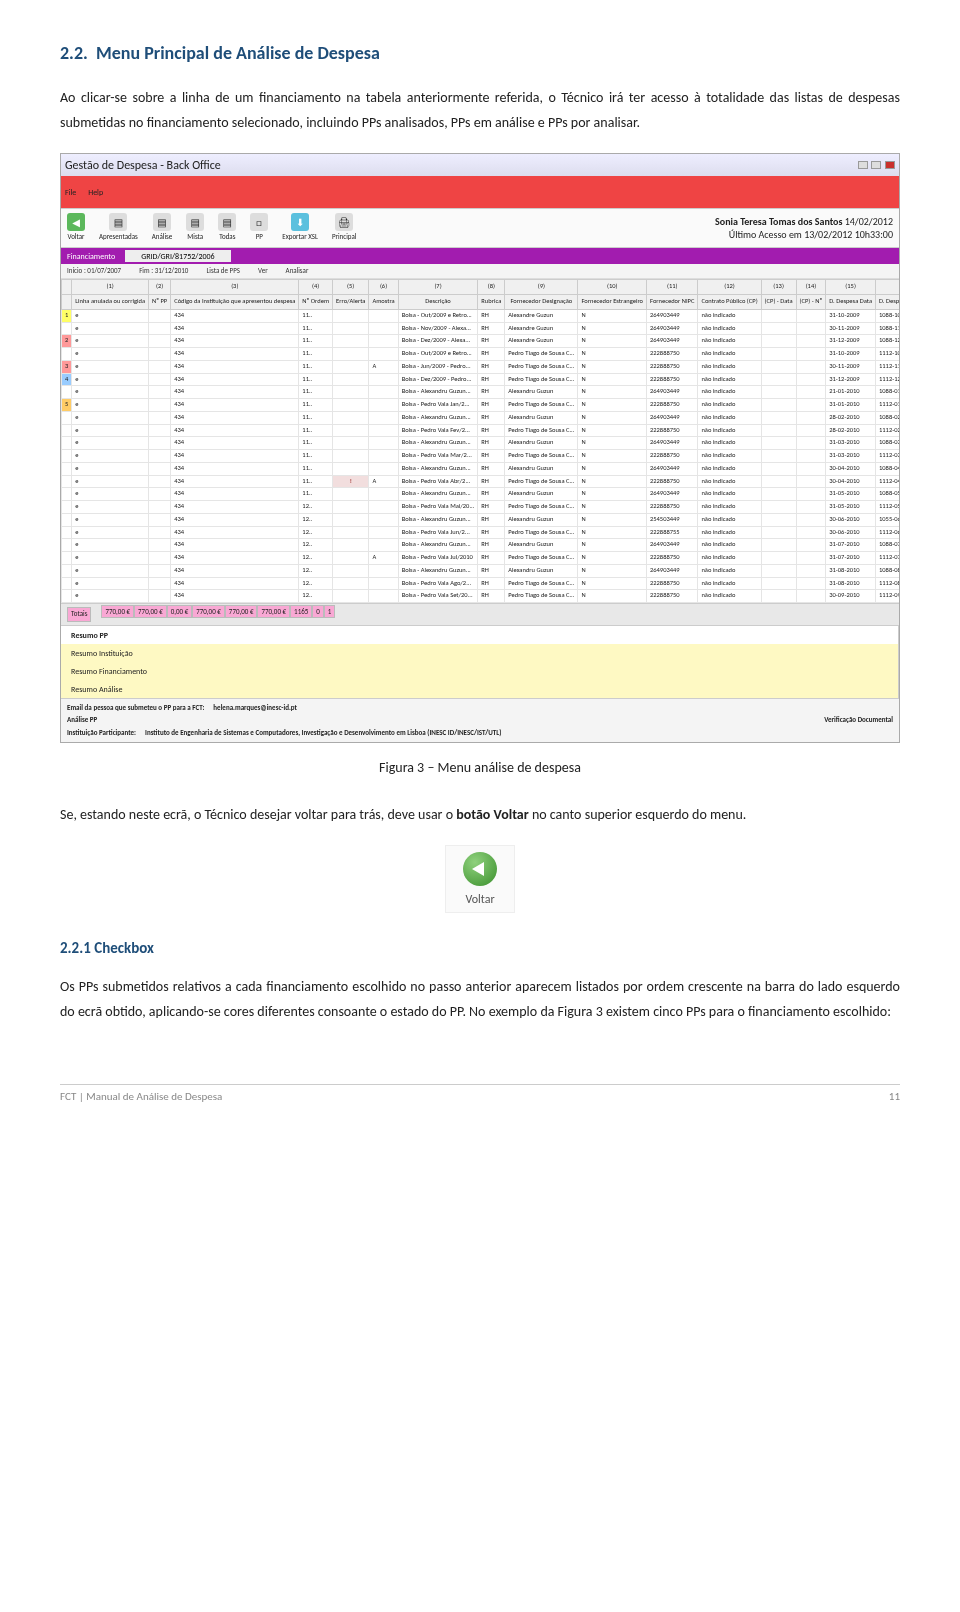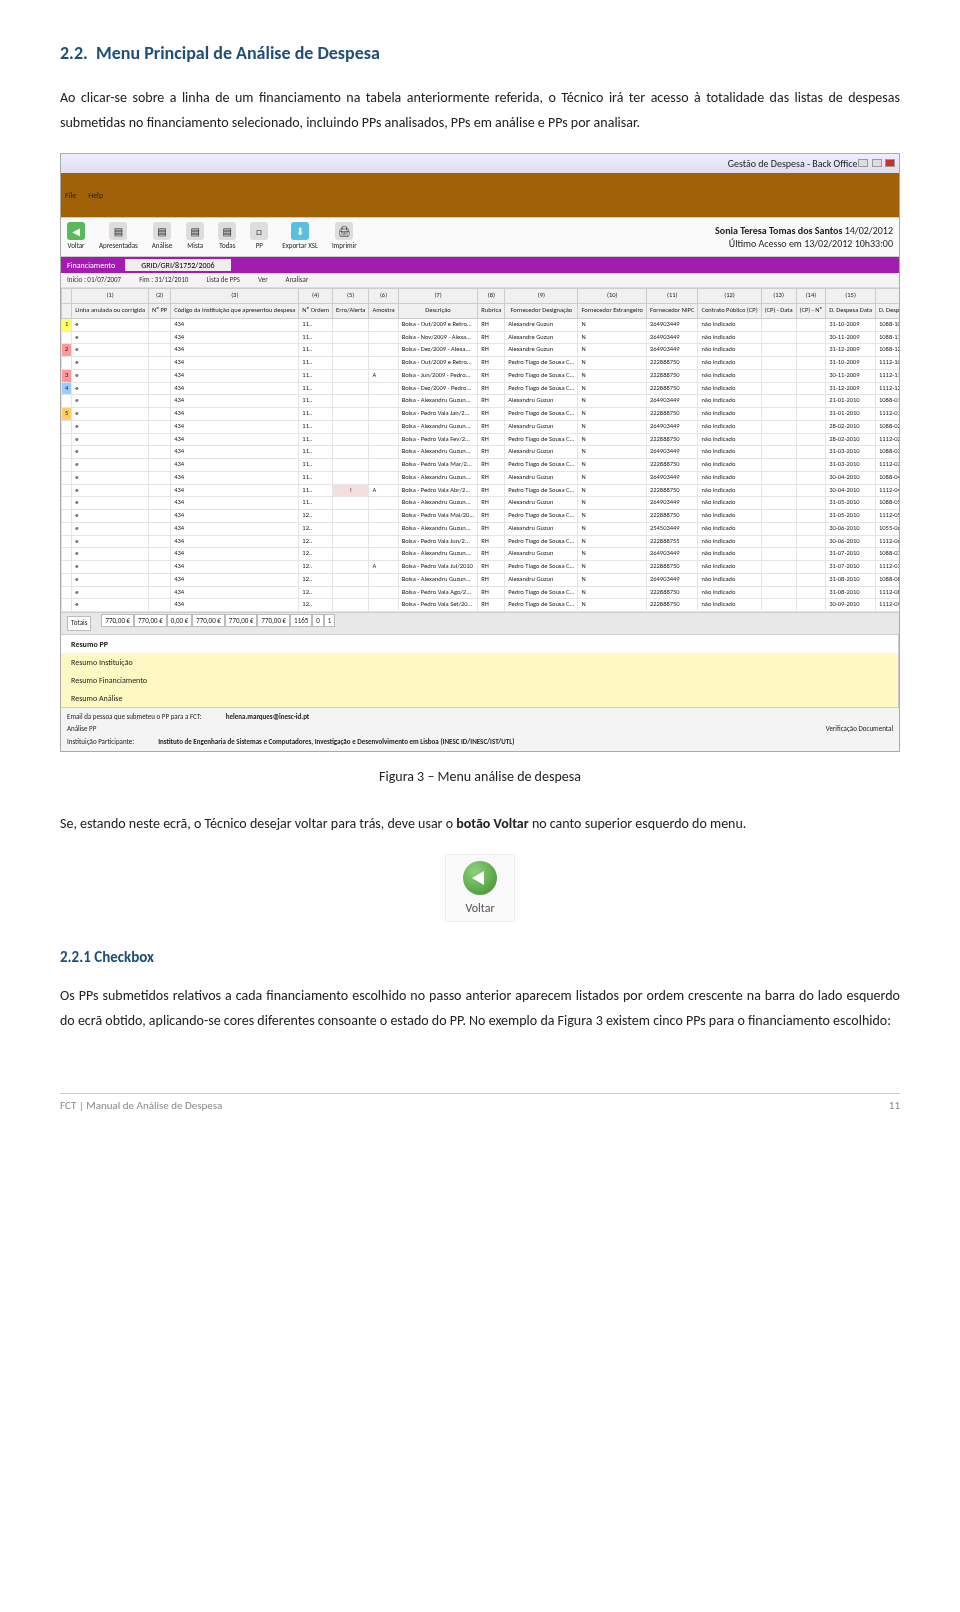--- a/index.html
+++ b/index.html
@@ -42,31 +42,31 @@
     border: 1px solid #aaa;
     width: 100%;
     font-size: 8px;
     background: #f4f4f4;
     margin: 6px 0;
   }
   .app-titlebar {
     background: linear-gradient(#eef, #dde);
     padding: 2px 4px;
     display: flex;
-    justify-content: flex-end;
+    justify-content: space-between;
     align-items: center;
-    font-size: 10px;
+    font-size: 12px;
   }
   .app-titlebar .win-icons span {
     display: inline-block; width: 10px; height: 8px;
     background: #ddd; border: 1px solid #999; margin-left: 1px;
   }
   .app-titlebar .win-icons .close { background: #c9302c; }
   .app-menubar {
-    background: #a16207; padding: 16px 4px; font-size: 8px;
+    background: #ef4444; padding: 10px 4px; font-size: 8px;
     border-bottom: 1px solid #ccc;
   }
   .app-menubar span { margin-right: 10px; }
   .app-toolbar {
     display: flex; align-items: center; gap: 14px;
     padding: 4px 6px; background: #fafafa; border-bottom: 1px solid #ccc;
   }
   .tb-btn { display: flex; flex-direction: column; align-items: center; font-size: 7px; }
   .tb-icon {
     width: 18px; height: 18px; border-radius: 3px; margin-bottom: 1px;
@@ -102,35 +102,35 @@
   .row-yellow td:first-child { background: #ffff66; }
   .row-red td:first-child { background: #ff9999; }
   .row-blue td:first-child { background: #99ccff; }
   .row-orange td:first-child { background: #ffcc66; }
   .row-white td:first-child { background: #fff; }
   .cell-alert { background: #f2dede; color: #a94442; font-weight: bold; text-align: center; }
   .summary-bar {
     background: #e8e8e8; padding: 3px 6px; font-size: 7px; border-top: 1px solid #ccc;
     display: flex; gap: 10px; flex-wrap: wrap;
   }
-  .summary-bar .cell { border: 1px solid #bbb; padding: 1px 3px; background: #ffffff; }
+  .summary-bar .cell { border: 1px solid #bbb; padding: 1px 3px; background: #f9a8d4; }
   .tabs-bar {
     display: flex; font-size: 8px; border-top: 1px solid #ccc;
     background: #f8f8f8;
     flex-direction: column;
   }
   .tabs-bar .tab {
     padding: 3px 10px; border-right: 1px solid #ccc; background: #fef9c3;
   }
   .tabs-bar .tab.active { background: #fff; font-weight: bold; }
   .footer-panel {
     padding: 4px 6px; font-size: 7px; border-top: 1px solid #ccc;
     display: flex; flex-direction: column; gap: 2px;
   }
-  .footer-panel .row { display: flex; gap: 24px; align-items: center; }
+  .footer-panel .row { display: flex; gap: 9px; align-items: center; font-weight: bold; }
   .footer-panel .wide { flex: 1; }
   
   .voltar-block {
     width: 70px; margin: 14px auto 6px auto; text-align: center;
     background: #fafafa; padding: 6px 0 4px 0;
     border: 1px solid #eee;
   }
   .voltar-icon-lg {
     width: 34px; height: 34px; border-radius: 50%;
     background: radial-gradient(circle at 35% 30%, #8fd17d, #3a8f2c);
@@ -196,21 +196,21 @@
     <div class="tb-btn">
         <div class="tb-icon grey">□</div>
         <span>PP</span>
       </div>
     <div class="tb-btn">
         <div class="tb-icon blue">⬇</div>
         <span>Exportar XSL</span>
       </div>
     <div class="tb-btn">
         <div class="tb-icon grey">🖨</div>
-        <span>Imprimir</span>
+        <span>Principal</span>
       </div>
     <div class="app-user">
       <div><b>Sonia Teresa Tomas dos Santos</b> <span>14/02/2012</span></div>
       <div><span>Último Acesso em</span> <span>13/02/2012 10h33:00</span></div>
     </div>
   </div>
   <div class="fin-bar">
     <span>Financiamento</span>
     <span class="grid-ref">GRID/GRI/81752/2006</span>
   </div>

